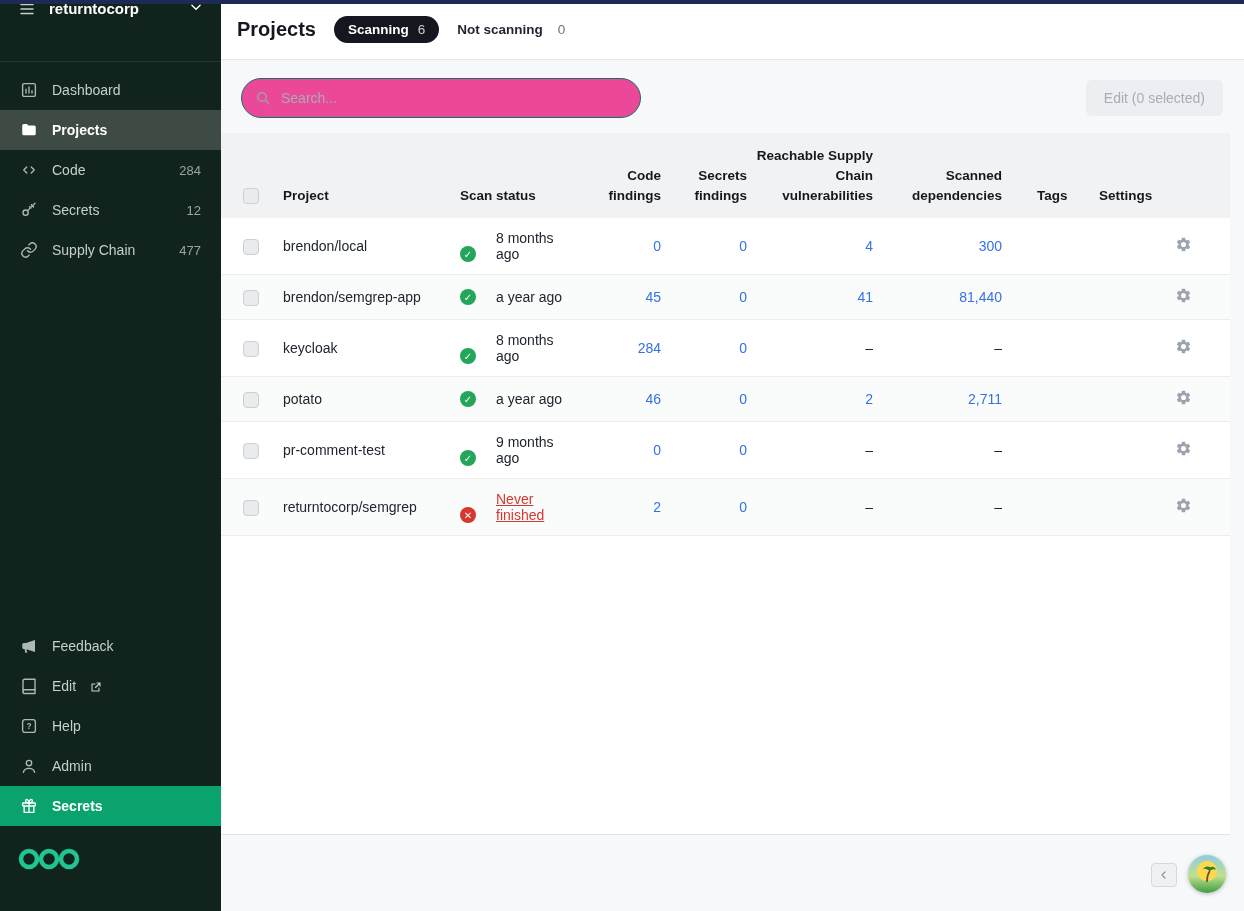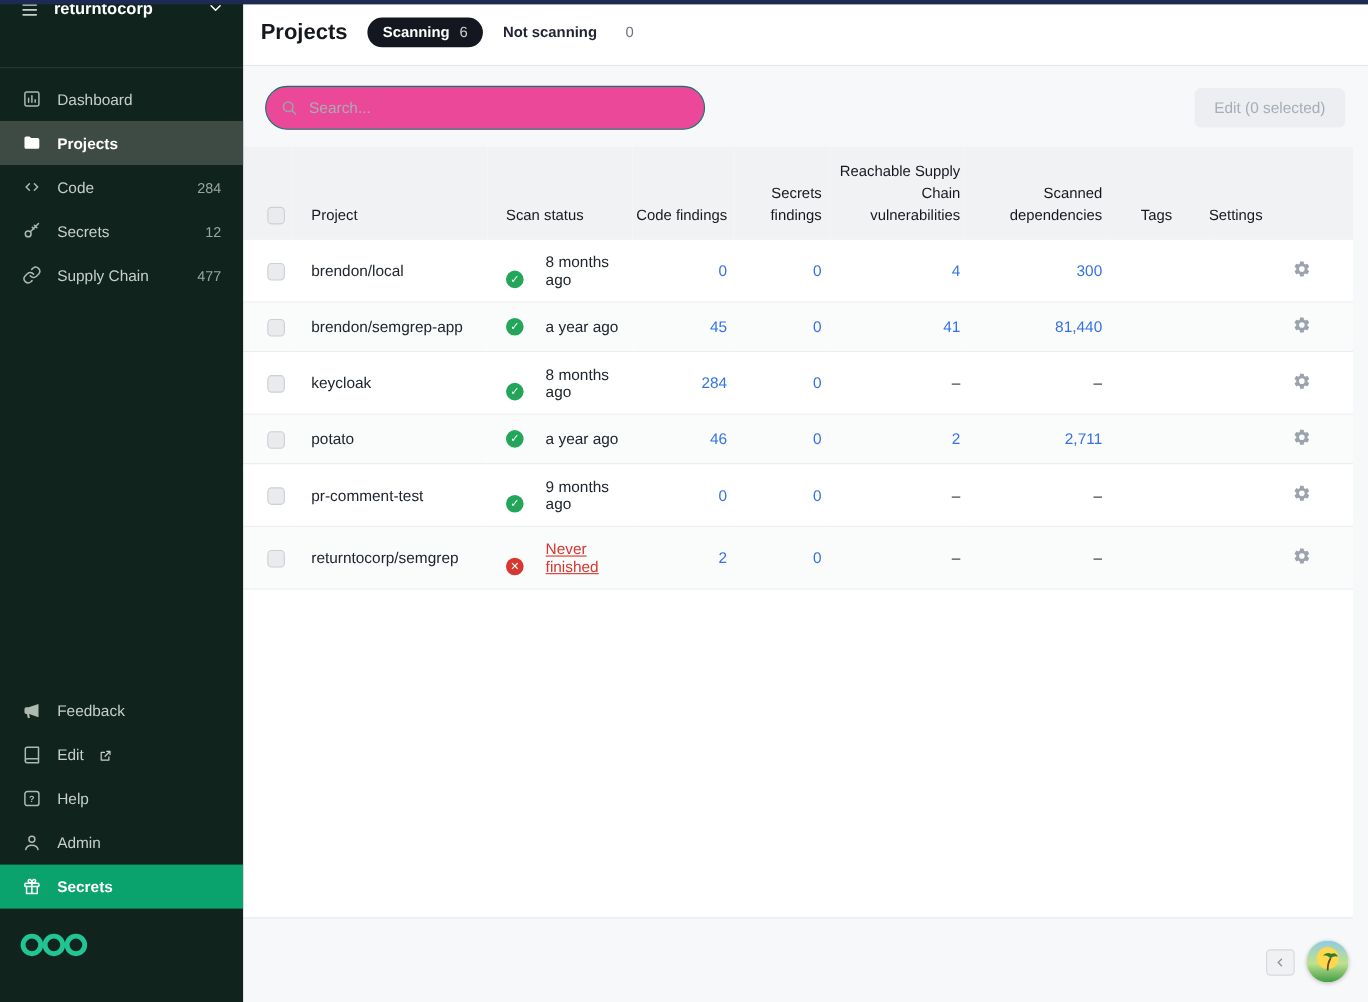--- a/index.html
+++ b/index.html
@@ -29,34 +29,34 @@
   .logo-wrap{height:85px;padding:18px 18px 0}
   .i{width:18px;height:18px;flex:none;display:inline-block}
   .i-sm{width:12px;height:12px;flex:none}
 
   
   .main{flex:1;display:flex;flex-direction:column;min-width:0}
   .topbar{height:60px;background:#fff;border-bottom:1px solid #E4E6E9;display:flex;align-items:center;padding:0 16px;gap:18px;flex:none}
   .page-title{font-size:20px;font-weight:700;color:#15181E}
   .pill{background:var(--pill-dark);color:#fff;border-radius:16px;padding:6px 14px;font-size:13.5px;font-weight:600;display:flex;gap:9px;align-items:flex-end;cursor:pointer}
   .pill .cnt{color:rgba(255,255,255,.78);font-weight:400}
-  .tab-plain{display:flex;gap:26px;align-items:center;font-size:13.5px;font-weight:600;color:#1F2430;cursor:pointer}
+  .tab-plain{display:flex;gap:15px;align-items:center;font-size:13.5px;font-weight:600;color:#1F2430;cursor:pointer}
   .tab-plain .cnt{color:#6B7280;font-weight:400}
 
   .content{flex:1;background:#F7F8F9;display:flex;flex-direction:column;min-height:0}
   .toolbar{display:flex;align-items:center;padding:18px 21px 15px 20px;flex:none}
   .search-wrap{position:relative;width:400px}
   .search-wrap .i{position:absolute;left:14px;top:12px;width:16px;height:16px;color:#9AA1A9}
   .search-input{width:400px;height:40px;border:1px solid #0f766e;border-radius:20px;background:#ec4899;padding:0 16px 0 39px;font-size:14px;font-family:inherit;color:#1F2430;outline:none}
   .search-input::placeholder{color:#A6ADB5}
   .edit-btn{margin-left:auto;background:#ECEEF1;color:#A7ADB7;border:none;border-radius:6px;padding:10px 18px;font-size:14px;font-weight:500;font-family:inherit;cursor:default}
 
   .card{background:#fff;margin-right:14px;min-height:702px;border-bottom:1px solid #E3E5E8}
   table{border-collapse:collapse;width:100%;table-layout:fixed}
-  thead th{background:#F1F2F4;height:85px;vertical-align:bottom;padding-bottom:12px;font-size:13.5px;font-weight:400;color:#15181E;line-height:20px;text-align:left}
+  thead th{background:#F1F2F4;height:85px;vertical-align:bottom;padding-bottom:12px;font-size:13.5px;font-weight:700;color:#15181E;line-height:20px;text-align:left}
   th.num,td.num{text-align:right}
   tbody td{border-bottom:1px solid #ECEDEF;padding:12px 0;vertical-align:middle;font-size:14px;color:#20262F}
   tbody tr{height:43px}
   tbody tr:nth-child(even){background:#FAFBFB}
   .col-cb{padding-left:22px}
   .col-project{padding-left:18px}
   .col-scan{padding-left:17px}
   .col-code{padding-right:6px}
   .col-secrets{padding-right:8px}
   .col-reach{padding-right:4px}

